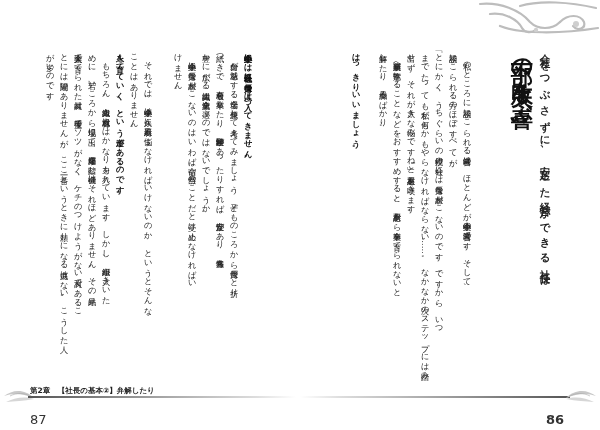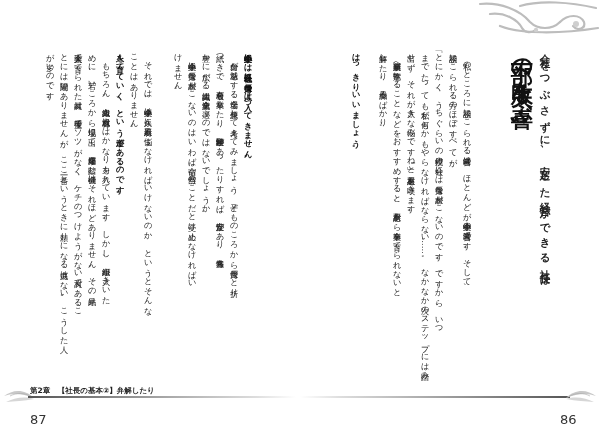--- a/index.html
+++ b/index.html
@@ -111,14 +111,14 @@
   <div class="col indent" style="left:93px;">新規事業へ転進することなどをおすすめすると、人材不足から事業を育てられないと</div>
   <div class="col" style="left:79px;">弁解したり、愚痴るばかり。</div>
   <div class="col bold" style="left:52px;">はっきりいいましょう。</div>
 
   <div class="footer-line right"></div>
   <svg class="footer-ornament" style="left:264px;" viewBox="0 0 34 22">
     <path d="M2 14 C12 4, 24 6, 32 12 C24 9, 14 9, 2 14 Z" fill="#c8c8c8"></path>
     <path d="M2 15 C12 12, 22 14, 30 18 C22 17, 12 17, 2 15 Z" fill="#d6d6d6"></path>
     <path d="M4 13 C12 8, 20 9, 26 12" stroke="#aaa" stroke-width="0.6" fill="none"></path>
   </svg>
-  <div class="pageno" style="left:260px;">86</div>
+  <div class="pageno" style="left:246px;font-weight:bold;">86</div>
 </div>
 
 </body></html>

